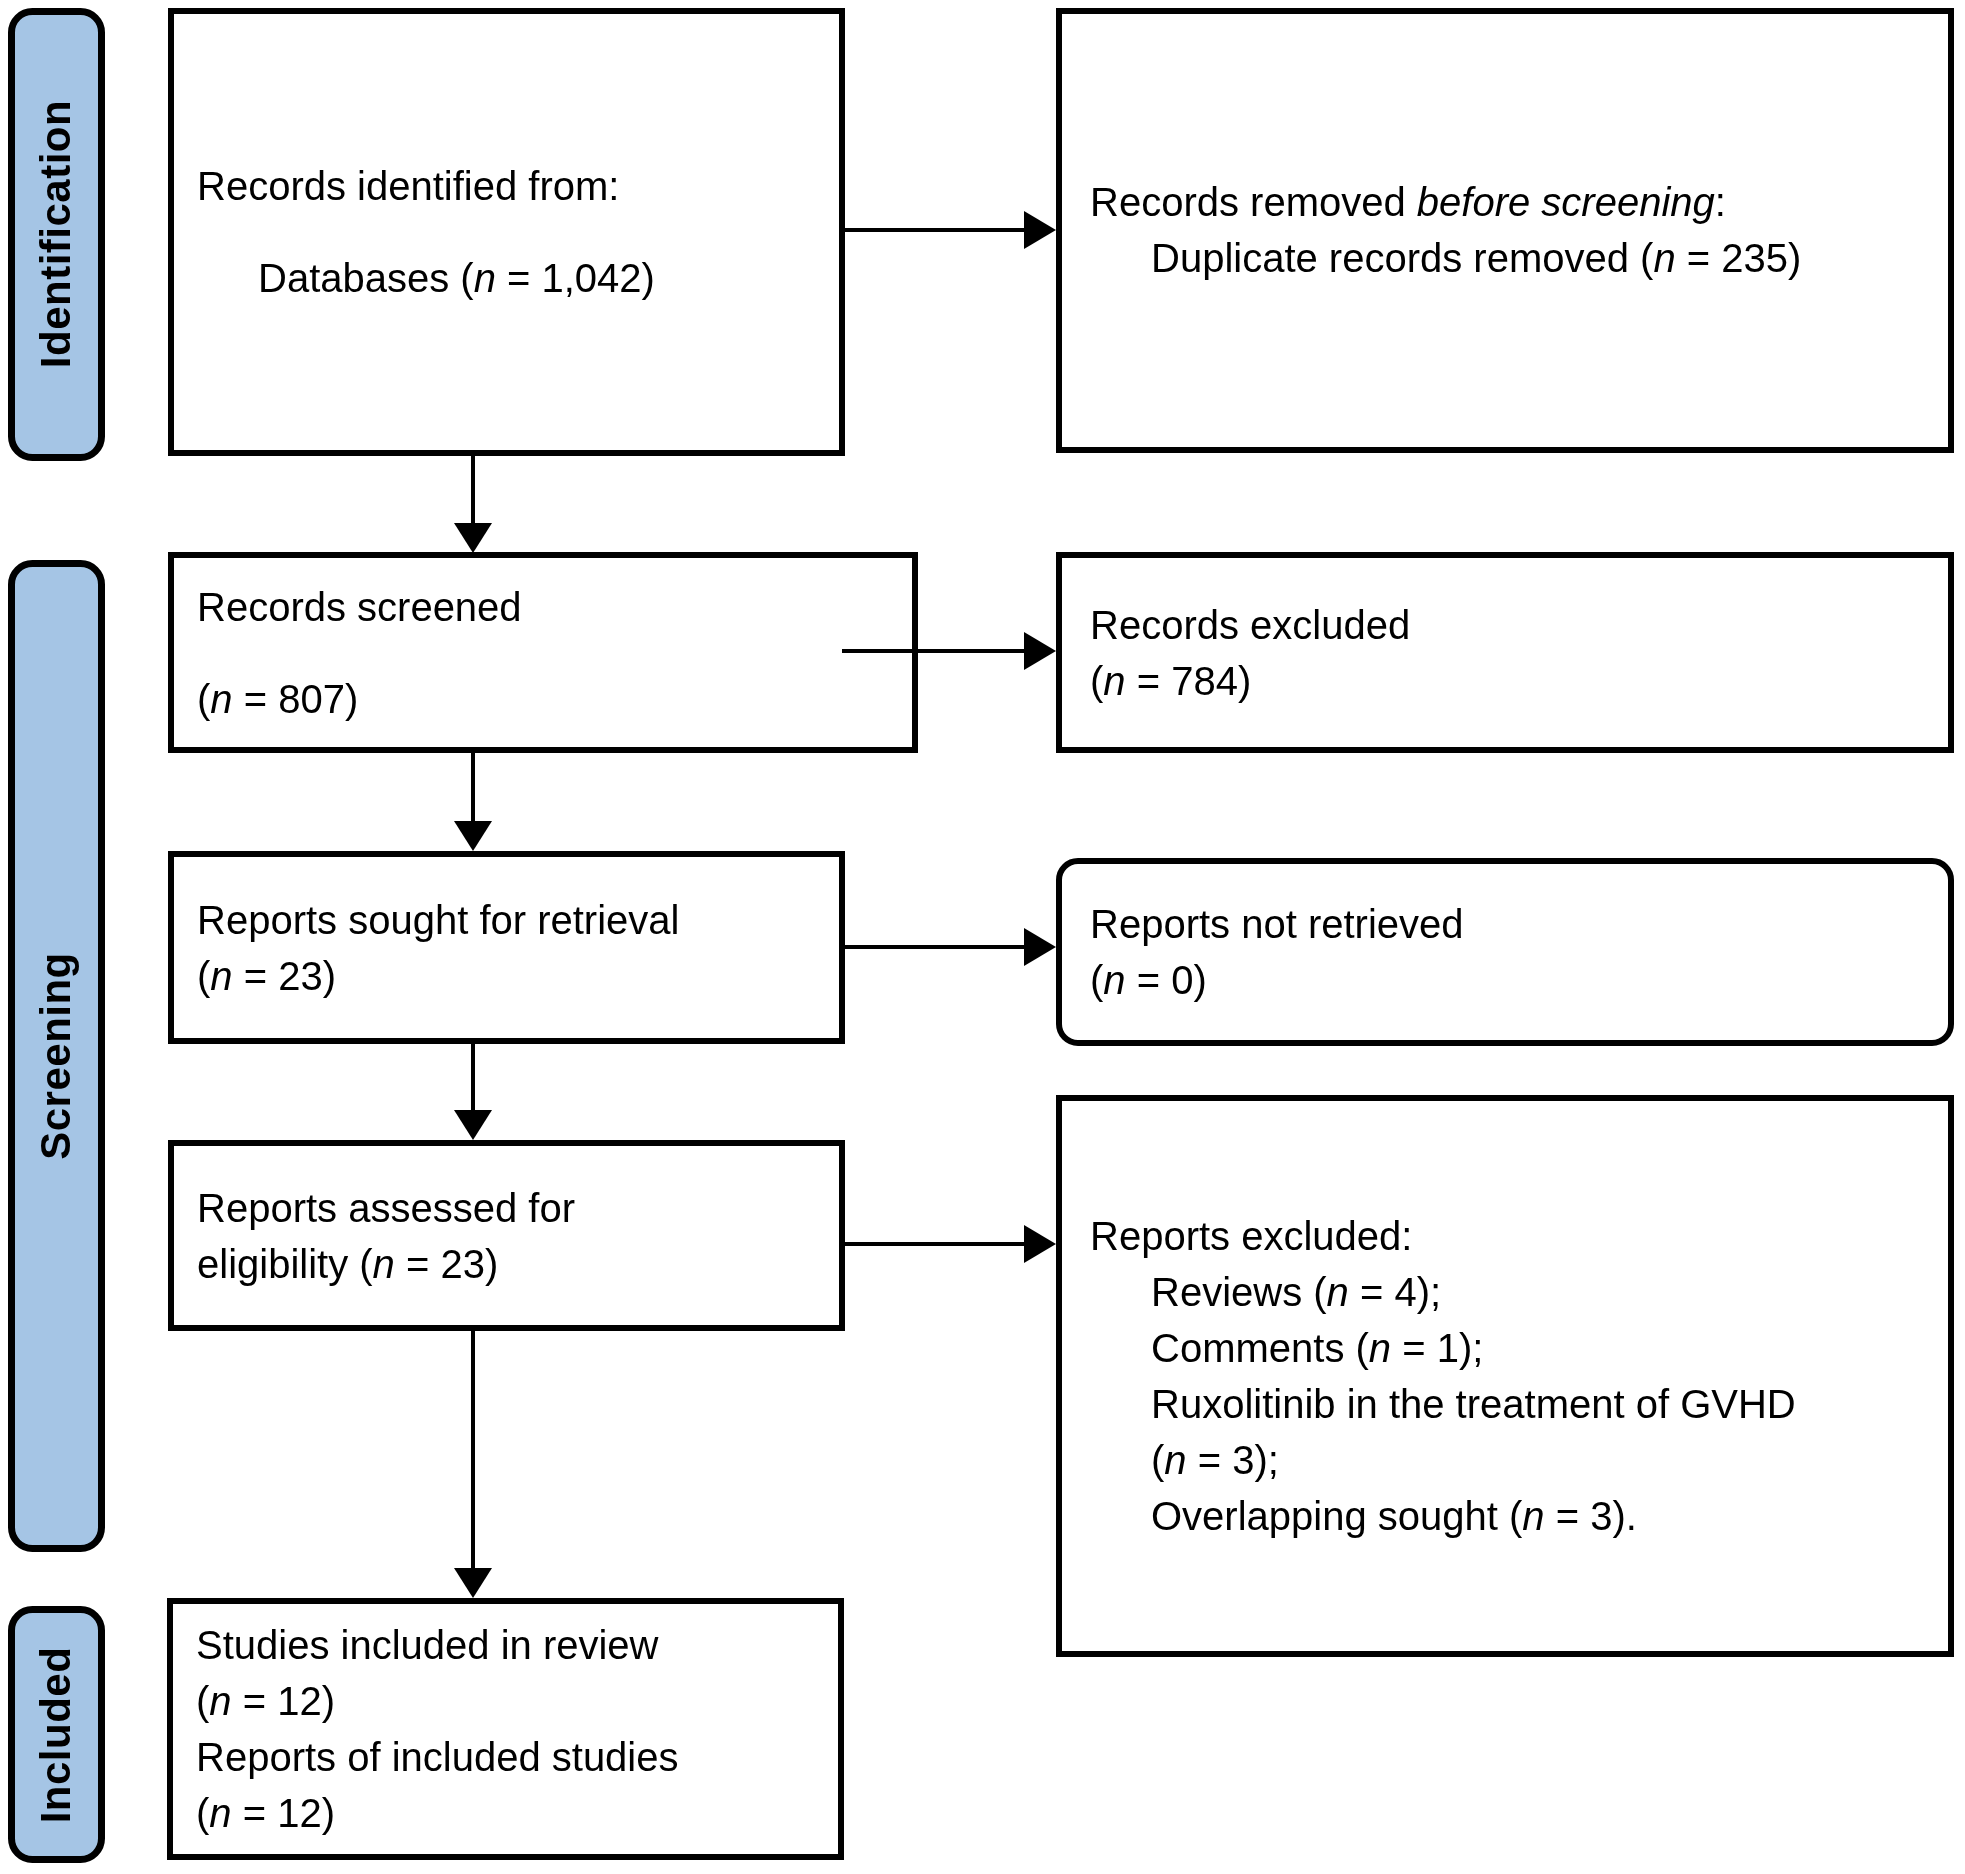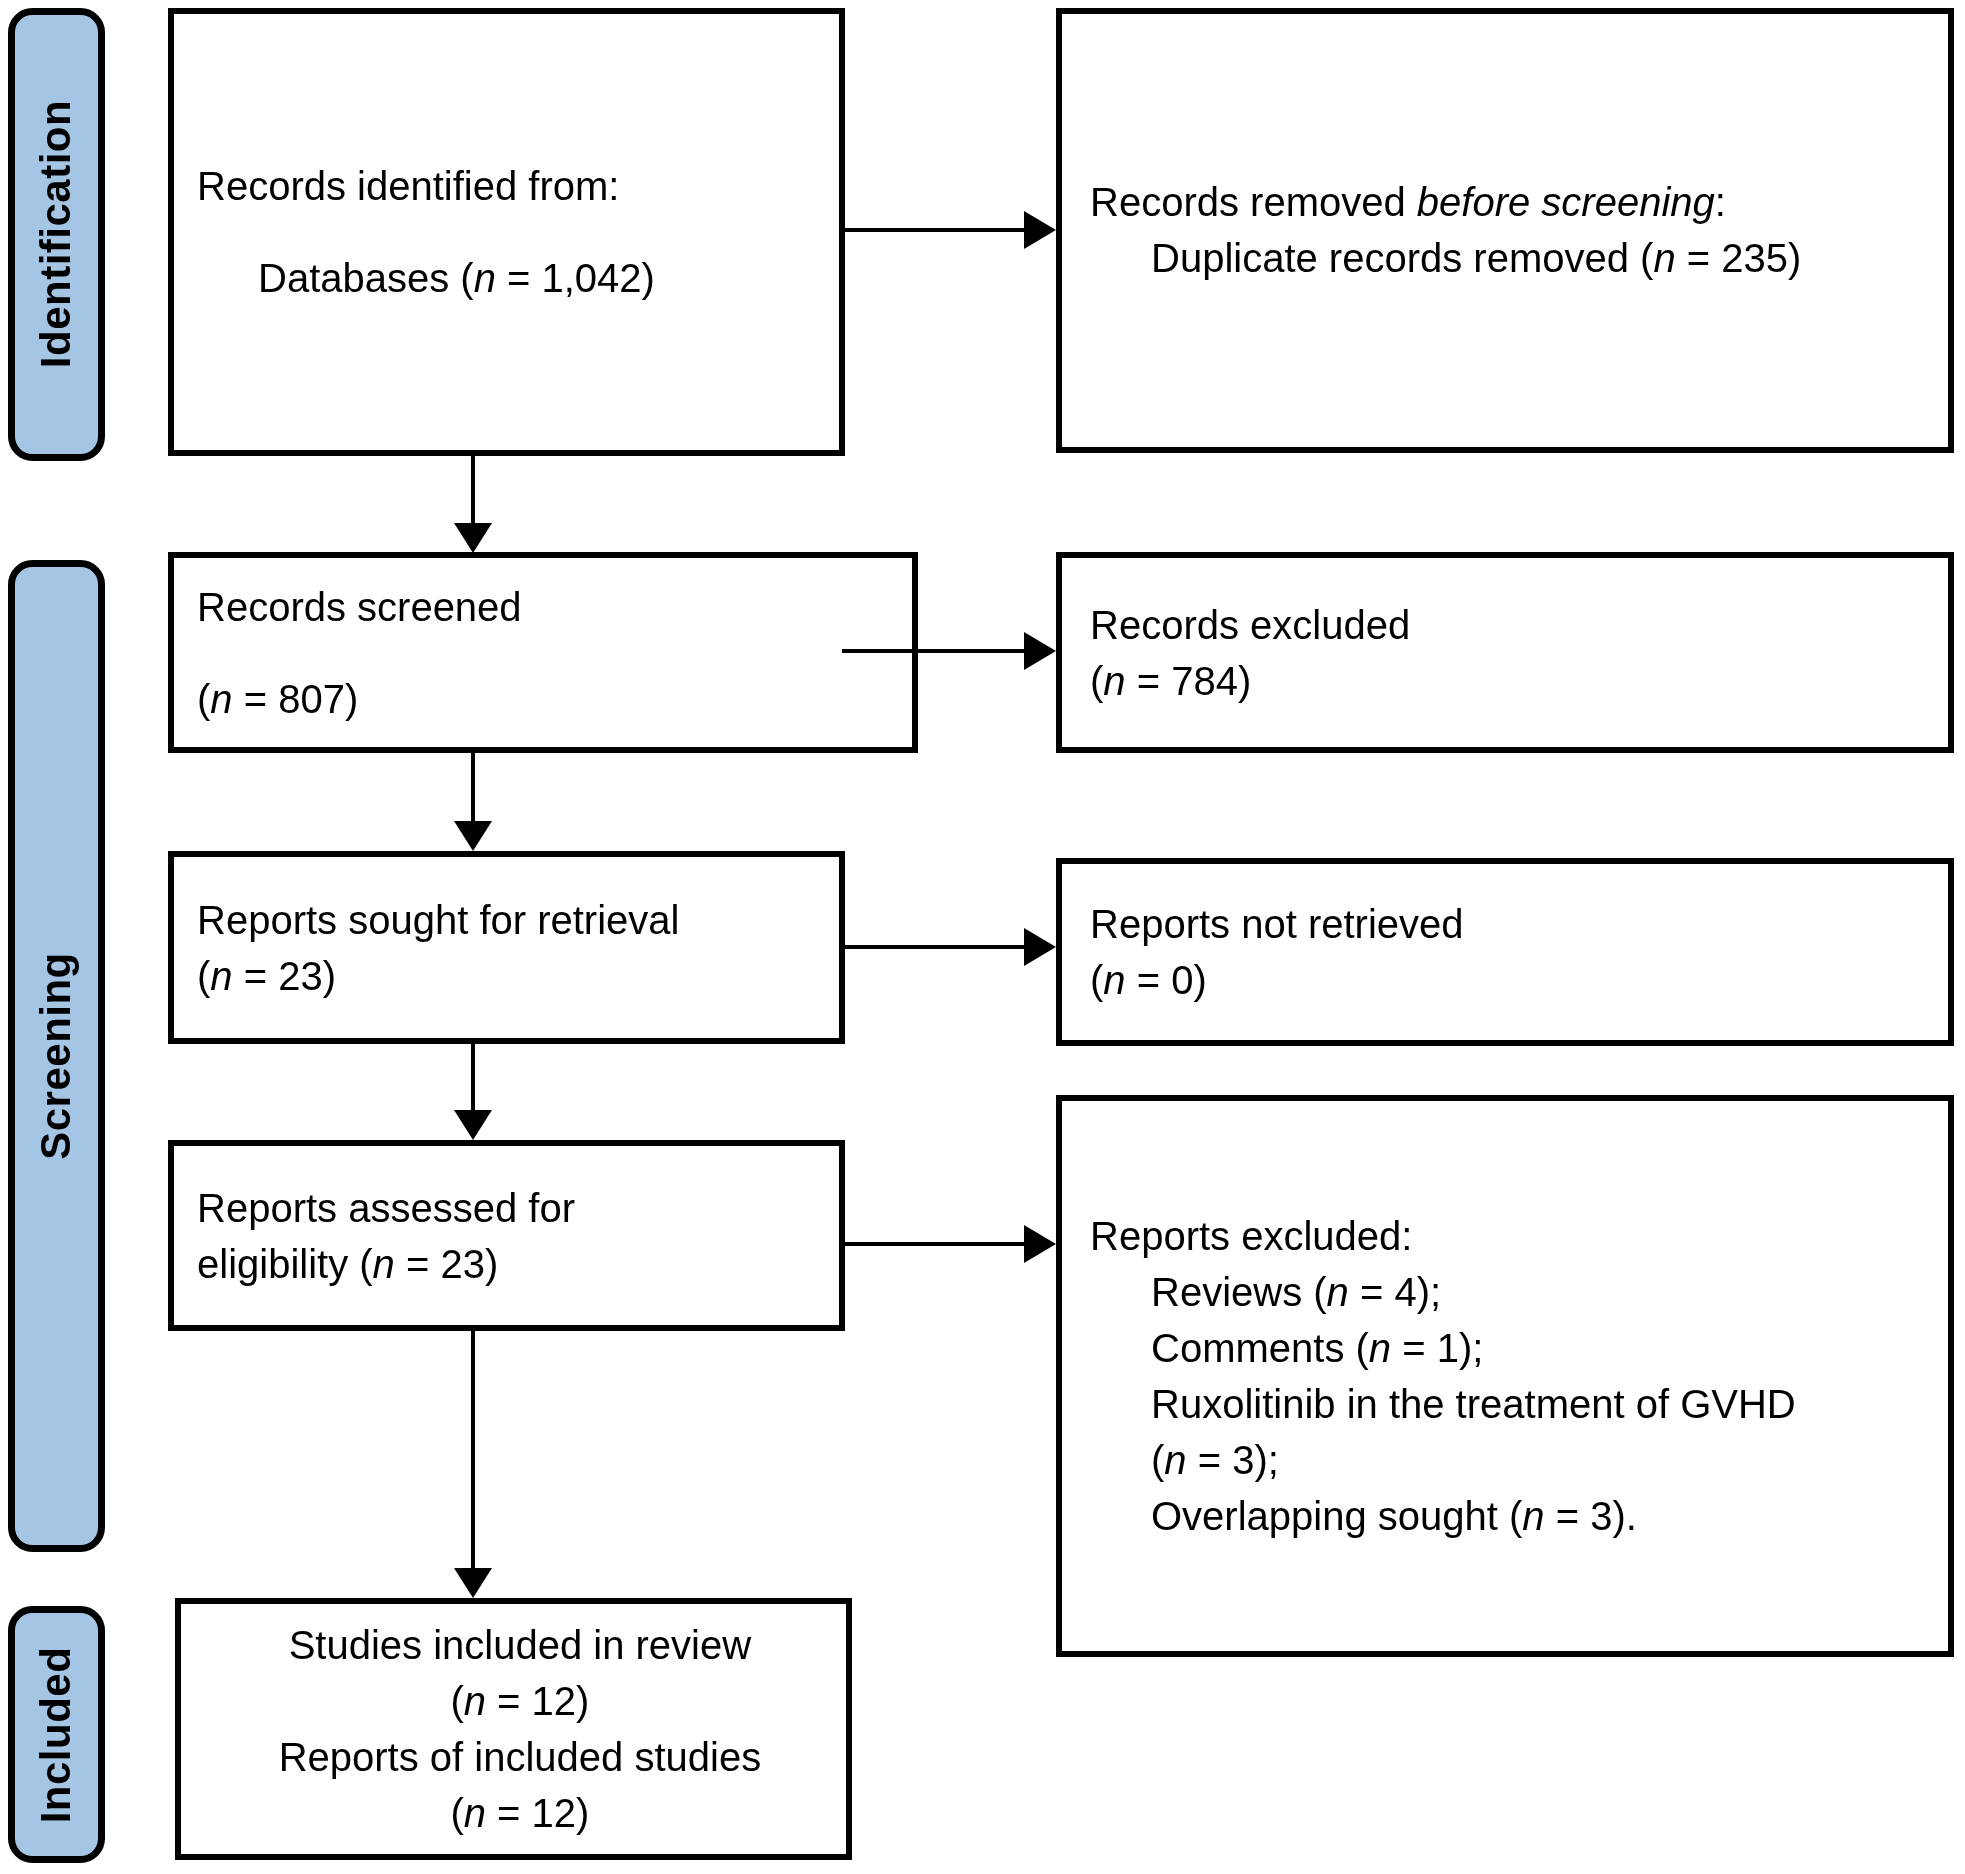--- a/index.html
+++ b/index.html
@@ -49,24 +49,24 @@
     border-left:19.3px solid transparent;border-right:19.3px solid transparent;}
   
   #stage-identification{top:7.6px;height:453px;}
   #stage-screening{top:560px;height:992px;}
   #stage-included{top:1606px;height:257px;}
   #box-records-identified{left:168px;top:7.6px;width:677px;height:448px;gap:36px;}
   #box-records-removed{left:1056px;top:7.6px;width:898px;height:445px;}
   #box-records-screened{left:168px;top:552px;width:750px;height:201px;gap:36px;}
   #box-records-excluded{left:1056px;top:552px;width:898px;height:201px;}
   #box-reports-sought{left:168px;top:851px;width:677px;height:193px;}
-  #box-reports-not-retrieved{left:1056px;top:858px;width:898px;height:188px;}
+  #box-reports-not-retrieved{left:1056px;top:858px;width:898px;height:188px;border-radius:22px;}
   #box-reports-assessed{left:168px;top:1140px;width:677px;height:191px;}
   #box-reports-excluded{left:1056px;top:1095px;width:898px;height:562px;}
-  #box-studies-included{left:175px;top:1598px;width:677px;height:262px;text-align:center;}
+  #box-studies-included{left:167px;top:1598px;width:677px;height:262px;}
   #arrow-identified-removed{left:842px;top:210px;width:214px;}
   #arrow-screened-excluded{left:842px;top:631px;width:214px;}
   #arrow-sought-notretrieved{left:842px;top:927px;width:214px;}
   #arrow-assessed-excluded{left:842px;top:1224px;width:214px;}
   #arrow-identified-screened{left:453px;top:456px;height:97px;}
   #arrow-screened-sought{left:453px;top:753px;height:98px;}
   #arrow-sought-assessed{left:453px;top:1044px;height:96px;}
   #arrow-assessed-studies{left:453px;top:1331px;height:267px;}
 </style>
 </head>

